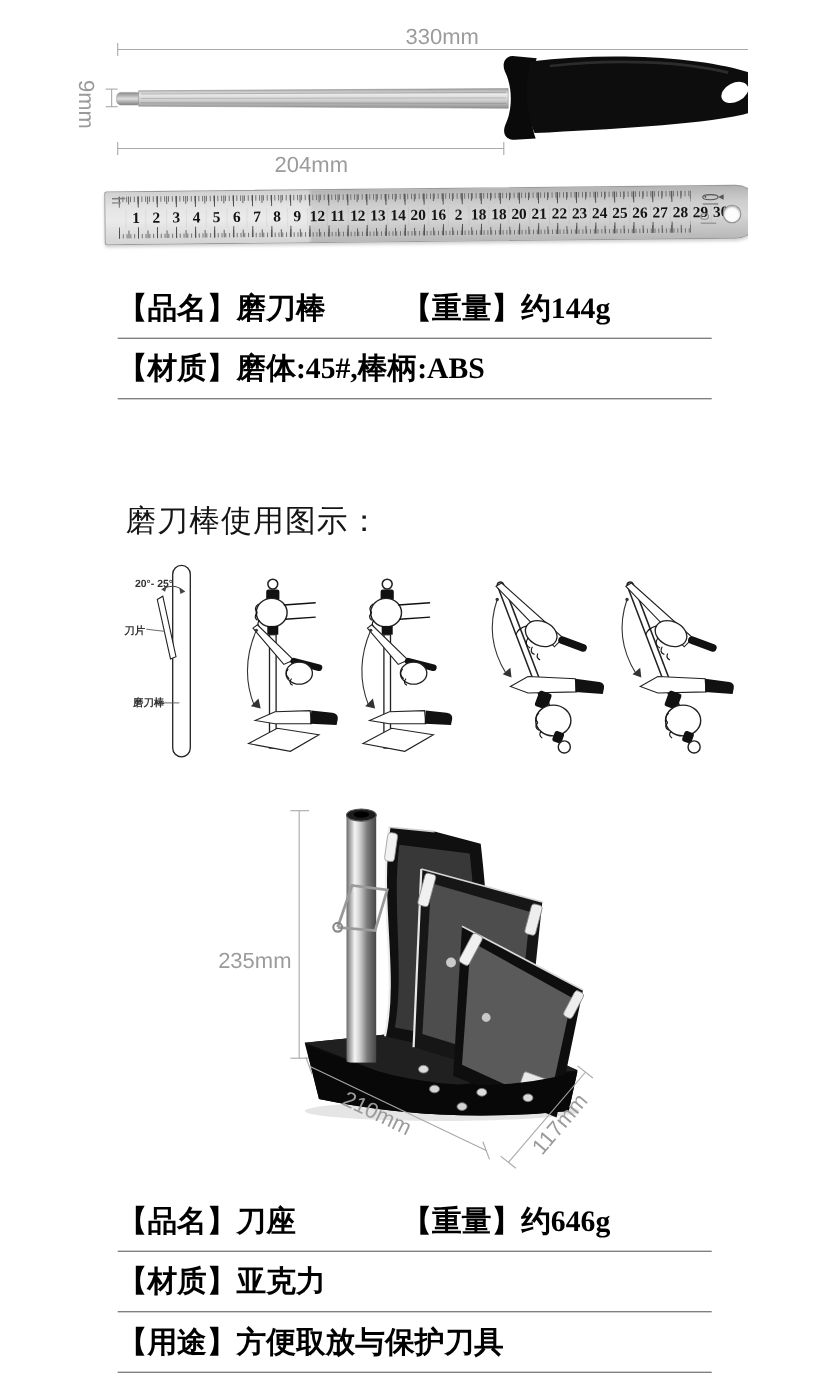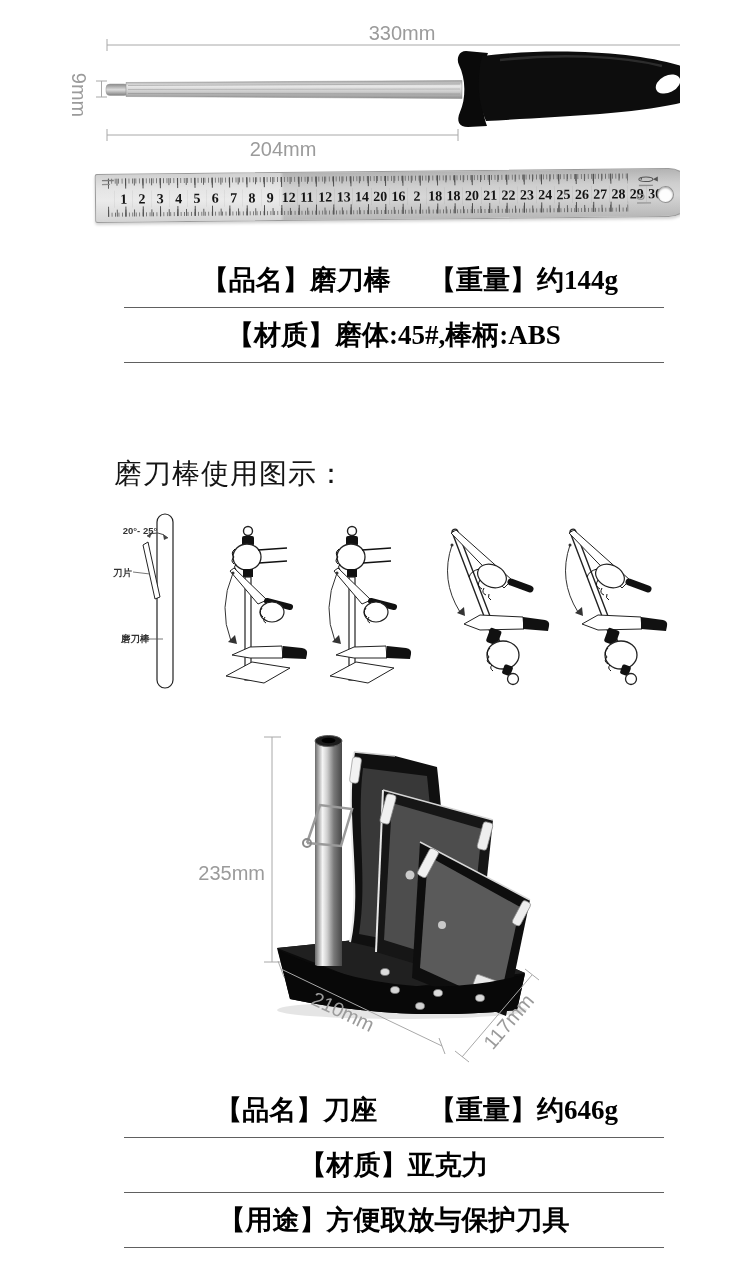--- a/index.html
+++ b/index.html
@@ -1,20 +1,20 @@
 <!DOCTYPE html>
 <html><head>
 <meta charset="utf-8">
 <style>
   html,body{margin:0;padding:0;background:#fff;}
   .canvas{position:relative;width:680px;height:1267px;background:#fff;overflow:hidden;
           font-family:"Liberation Sans","DejaVu Sans",sans-serif;}
   .abs{position:absolute;}
   
-  .spec-table{position:absolute;left:124px;width:540px;text-align:center;}
+  .spec-table{position:absolute;left:107px;width:540px;}
   .spec-row{height:55px;box-sizing:border-box;border-bottom:1px solid #606060;
             padding-top:11px;line-height:32px;white-space:nowrap;
             font-family:"Liberation Serif","DejaVu Serif",serif;font-weight:700;
             font-size:27px;color:#000;}
   .spec-col1{display:inline-block;min-width:252px;}
   
   .usage-heading{position:absolute;left:114px;top:455px;font-size:28px;color:#151515;
                  letter-spacing:1px;font-weight:500;text-align:center;}
   
   .ruler{position:absolute;left:95px;top:174px;width:598px;height:49px;

